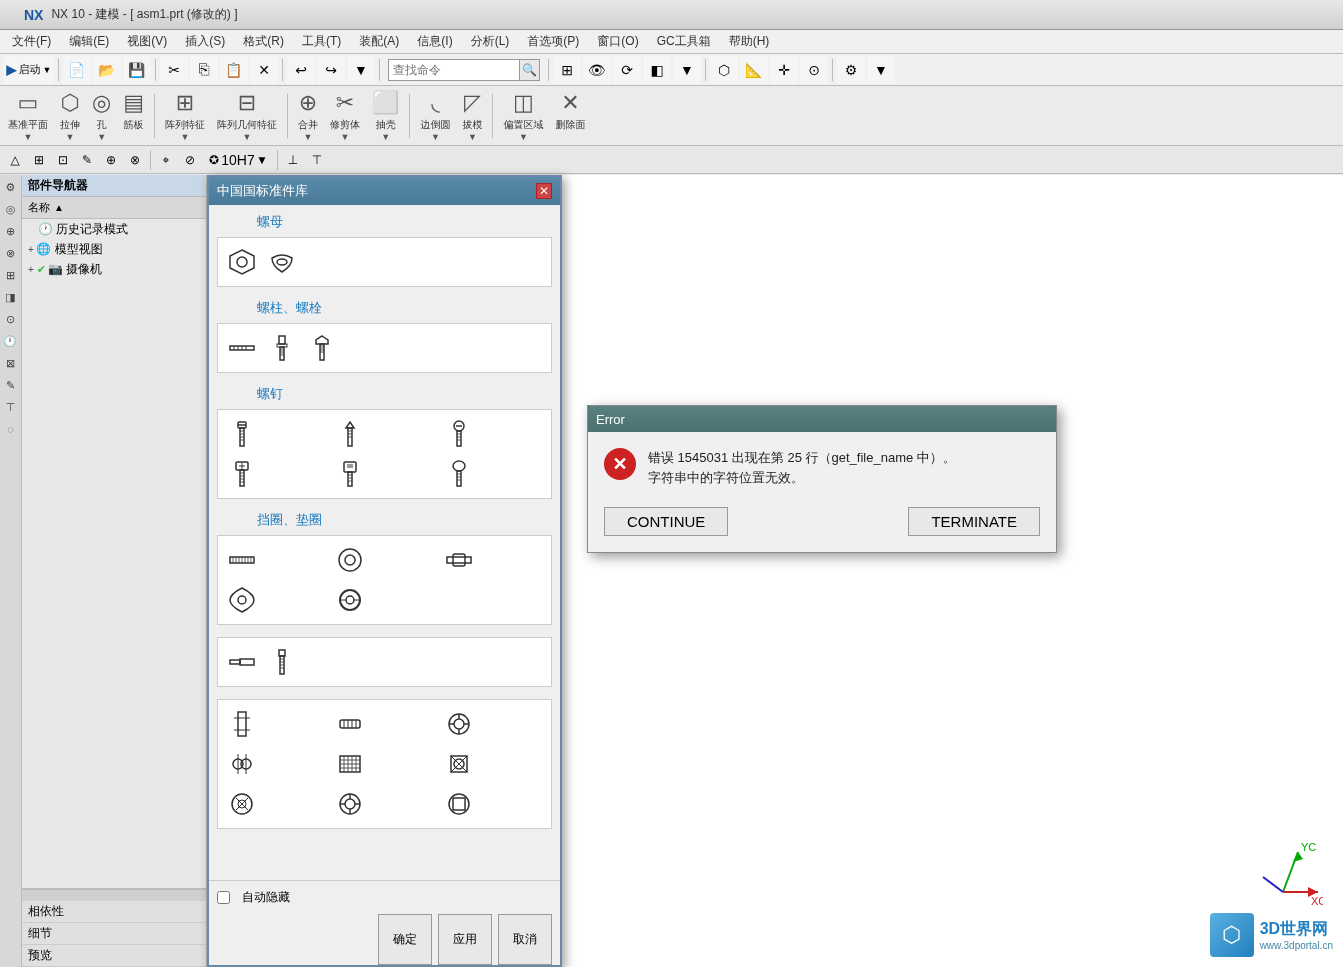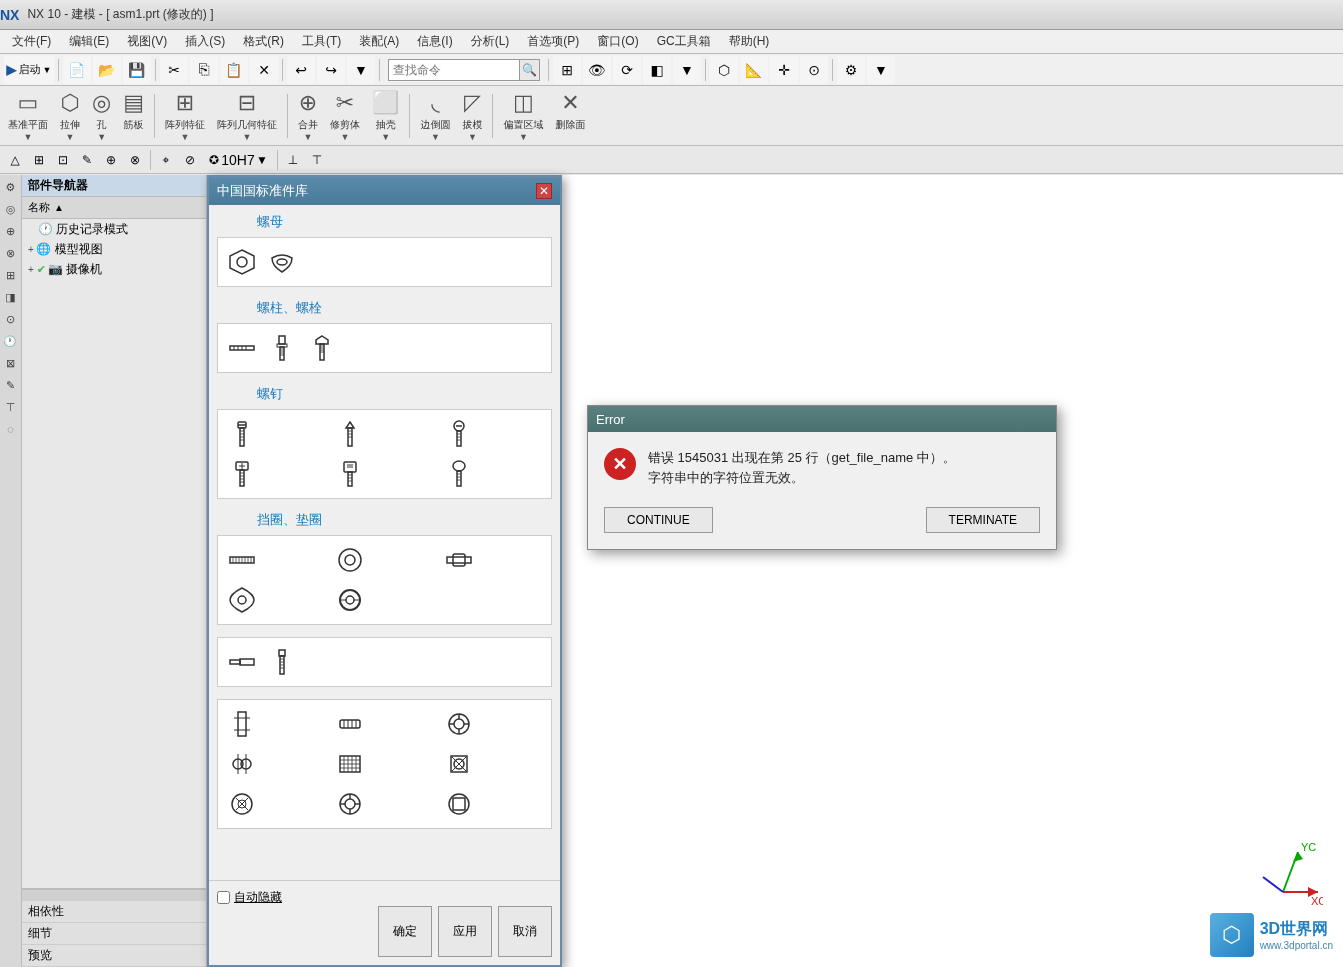--- a/index.html
+++ b/index.html
@@ -12,21 +12,21 @@
       overflow: hidden;
       position: relative;
     }
 
     
     #title-bar {
       height: 30px;
       background: linear-gradient(to bottom, #e8e8e8, #d0d0d0);
       display: flex;
       align-items: center;
-      padding: 0 0;
+      padding: 0 24px;
       border-bottom: 1px solid #999;
       text-align: right;
     }
     #title-bar .nx-logo {
       font-weight: bold;
       font-size: 14px;
       color: #1a56a0;
       margin-right: 8px;
     }
     #title-bar .title-text {
@@ -366,23 +366,23 @@
       left: 0;
       right: 0;
       height: 85px;
       background: #efefef;
       border-top: 1px solid #ccc;
       padding: 8px;
     }
     .auto-hide-row {
       display: flex;
       align-items: center;
-      gap: 4px;
-      font-size: 12px;
-      text-decoration: underline;
+      gap: 12px;
+      margin-bottom: 8px;
+      font-size: 12px;
     }
     .footer-buttons {
       display: flex;
       justify-content: flex-end;
       gap: 6px;
     }
     .footer-btn {
       padding: 16px 14px;
       font-size: 12px;
       background: #e8e8e8;
@@ -435,21 +435,21 @@
       color: #222;
       line-height: 1.5;
     }
     #error-dialog-buttons {
       display: flex;
       justify-content: space-between;
       padding: 8px 16px 16px 16px;
     }
     .error-btn {
       padding: 5px 22px;
-      font-size: 12px;
+      font-size: 15px;
       background: #e8e8e8;
       border: 1px solid #999;
       cursor: pointer;
       min-width: 80px;
       text-align: right;
     }
 
     
     #coord-axes {
       position: absolute;

